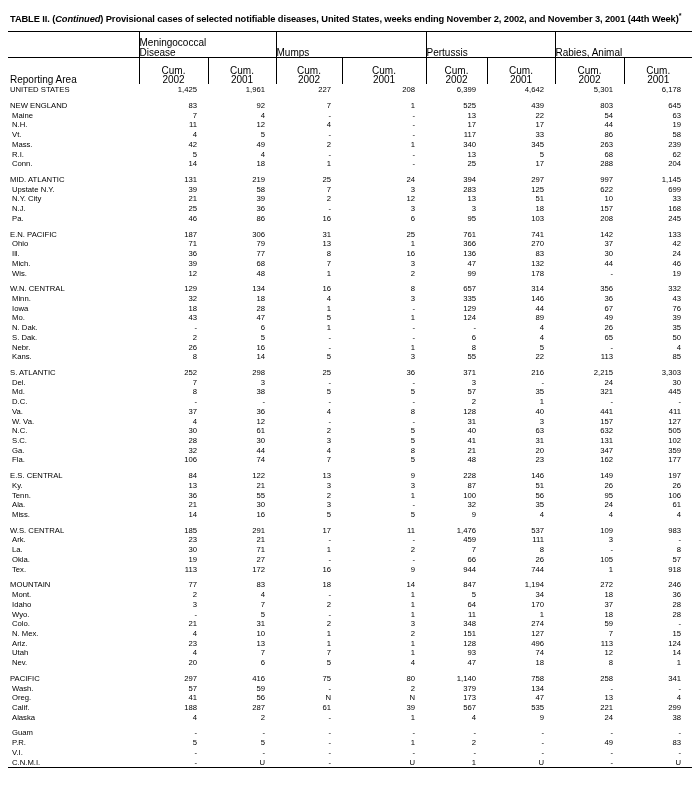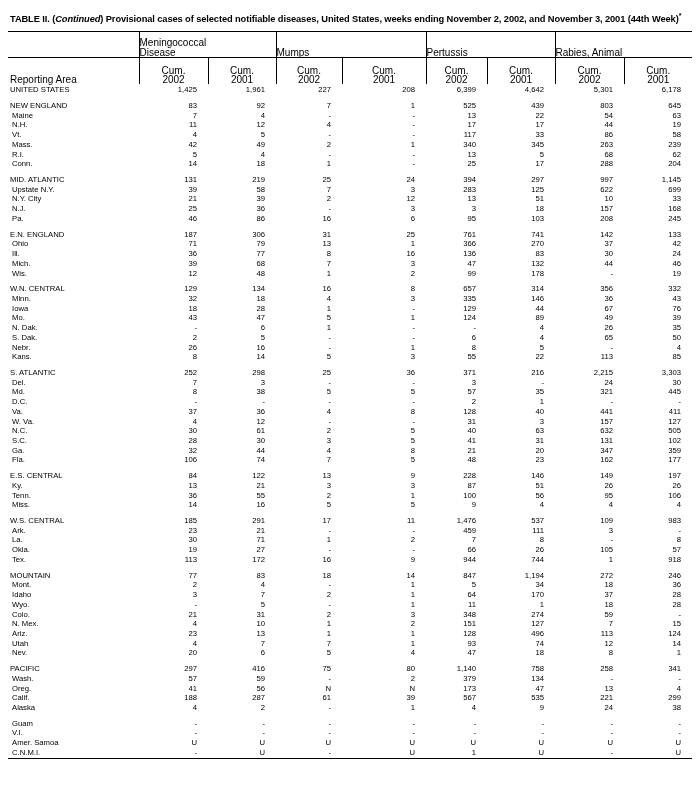--- a/index.html
+++ b/index.html
@@ -325,21 +325,21 @@
           <td>6</td>
           <td>95</td>
           <td>103</td>
           <td>208</td>
           <td>245</td>
         </tr>
         <tr class="spacer">
           <td colspan="9"></td>
         </tr>
         <tr class="drow">
-          <td class="area">E.N. ENGLAND</td>
+          <td class="area">E.N. PACIFIC</td>
           <td>187</td>
           <td>306</td>
           <td>31</td>
           <td>25</td>
           <td>761</td>
           <td>741</td>
           <td>142</td>
           <td>133</td>
         </tr>
         <tr class="drow indent">
@@ -620,20 +620,31 @@
           <td>36</td>
           <td>55</td>
           <td>2</td>
           <td>1</td>
           <td>100</td>
           <td>56</td>
           <td>95</td>
           <td>106</td>
         </tr>
         <tr class="drow indent">
+          <td class="area">Ala.</td>
+          <td>21</td>
+          <td>30</td>
+          <td>3</td>
+          <td>-</td>
+          <td>32</td>
+          <td>35</td>
+          <td>24</td>
+          <td>61</td>
+        </tr>
+        <tr class="drow indent">
           <td class="area">Miss.</td>
           <td>14</td>
           <td>16</td>
           <td>5</td>
           <td>5</td>
           <td>9</td>
           <td>4</td>
           <td>4</td>
           <td>4</td>
         </tr>
@@ -863,40 +874,40 @@
           <td>-</td>
           <td>-</td>
           <td>-</td>
           <td>-</td>
           <td>-</td>
           <td>-</td>
           <td>-</td>
           <td>-</td>
         </tr>
         <tr class="drow indent">
+          <td class="area">P.R.</td>
+          <td>5</td>
+          <td>5</td>
+          <td>-</td>
+          <td>1</td>
+          <td>2</td>
+          <td>-</td>
+          <td>49</td>
+          <td>83</td>
+        </tr>
+        <tr class="drow indent">
           <td class="area">V.I.</td>
           <td>-</td>
           <td>-</td>
           <td>-</td>
           <td>-</td>
           <td>-</td>
           <td>-</td>
           <td>-</td>
           <td>-</td>
-        </tr>
-        <tr class="drow indent">
-          <td class="area">Amer. Samoa</td>
-          <td>U</td>
-          <td>U</td>
-          <td>U</td>
-          <td>U</td>
-          <td>U</td>
-          <td>U</td>
-          <td>U</td>
-          <td>U</td>
         </tr>
         <tr class="drow indent">
           <td class="area rule-bot">C.N.M.I.</td>
           <td class="rule-bot">-</td>
           <td class="rule-bot">U</td>
           <td class="rule-bot">-</td>
           <td class="rule-bot">U</td>
           <td class="rule-bot">1</td>
           <td class="rule-bot">U</td>
           <td class="rule-bot">-</td>

